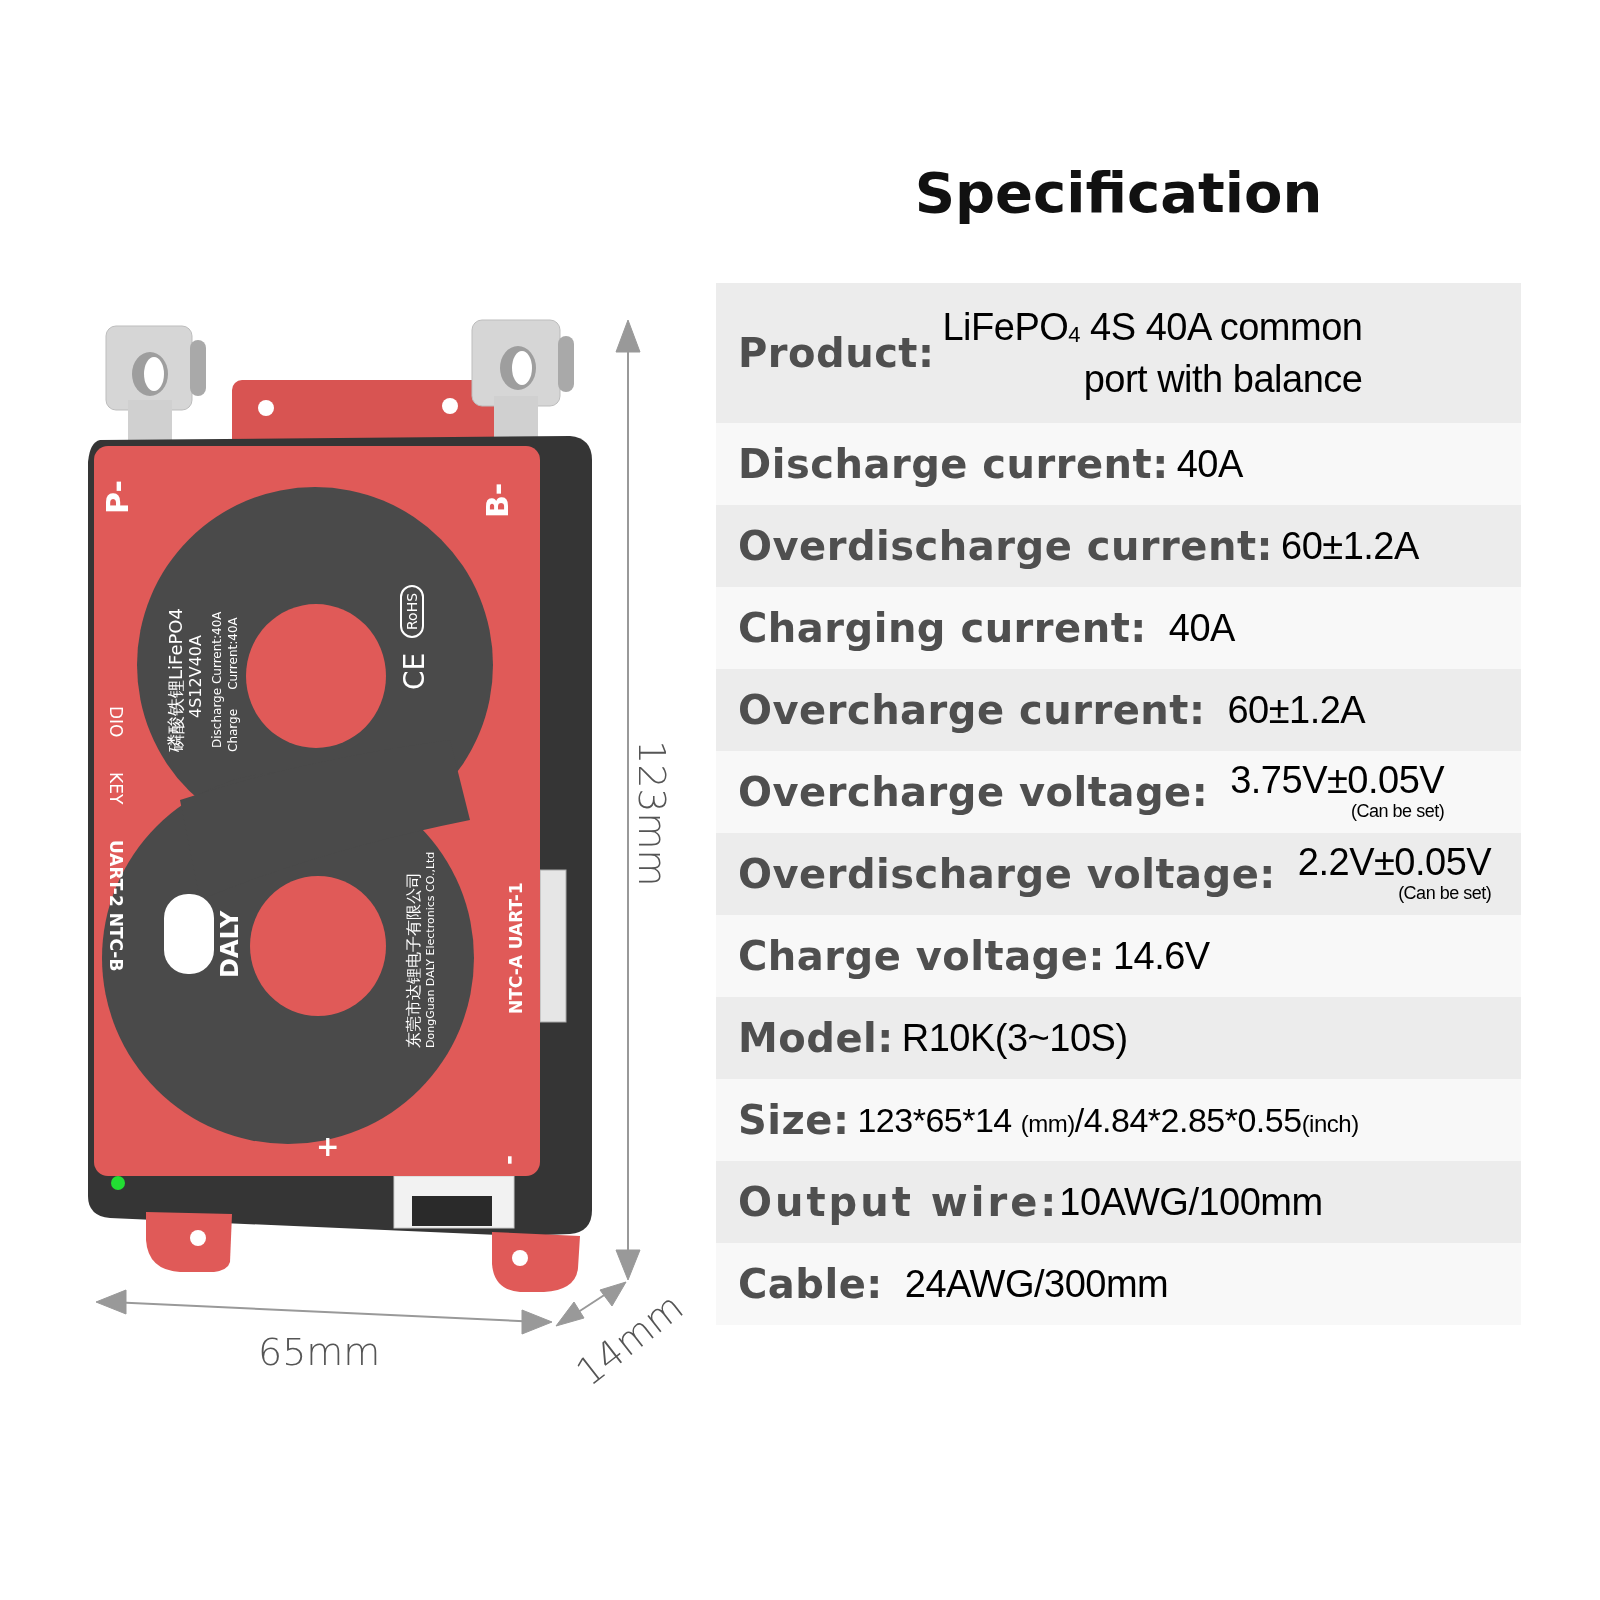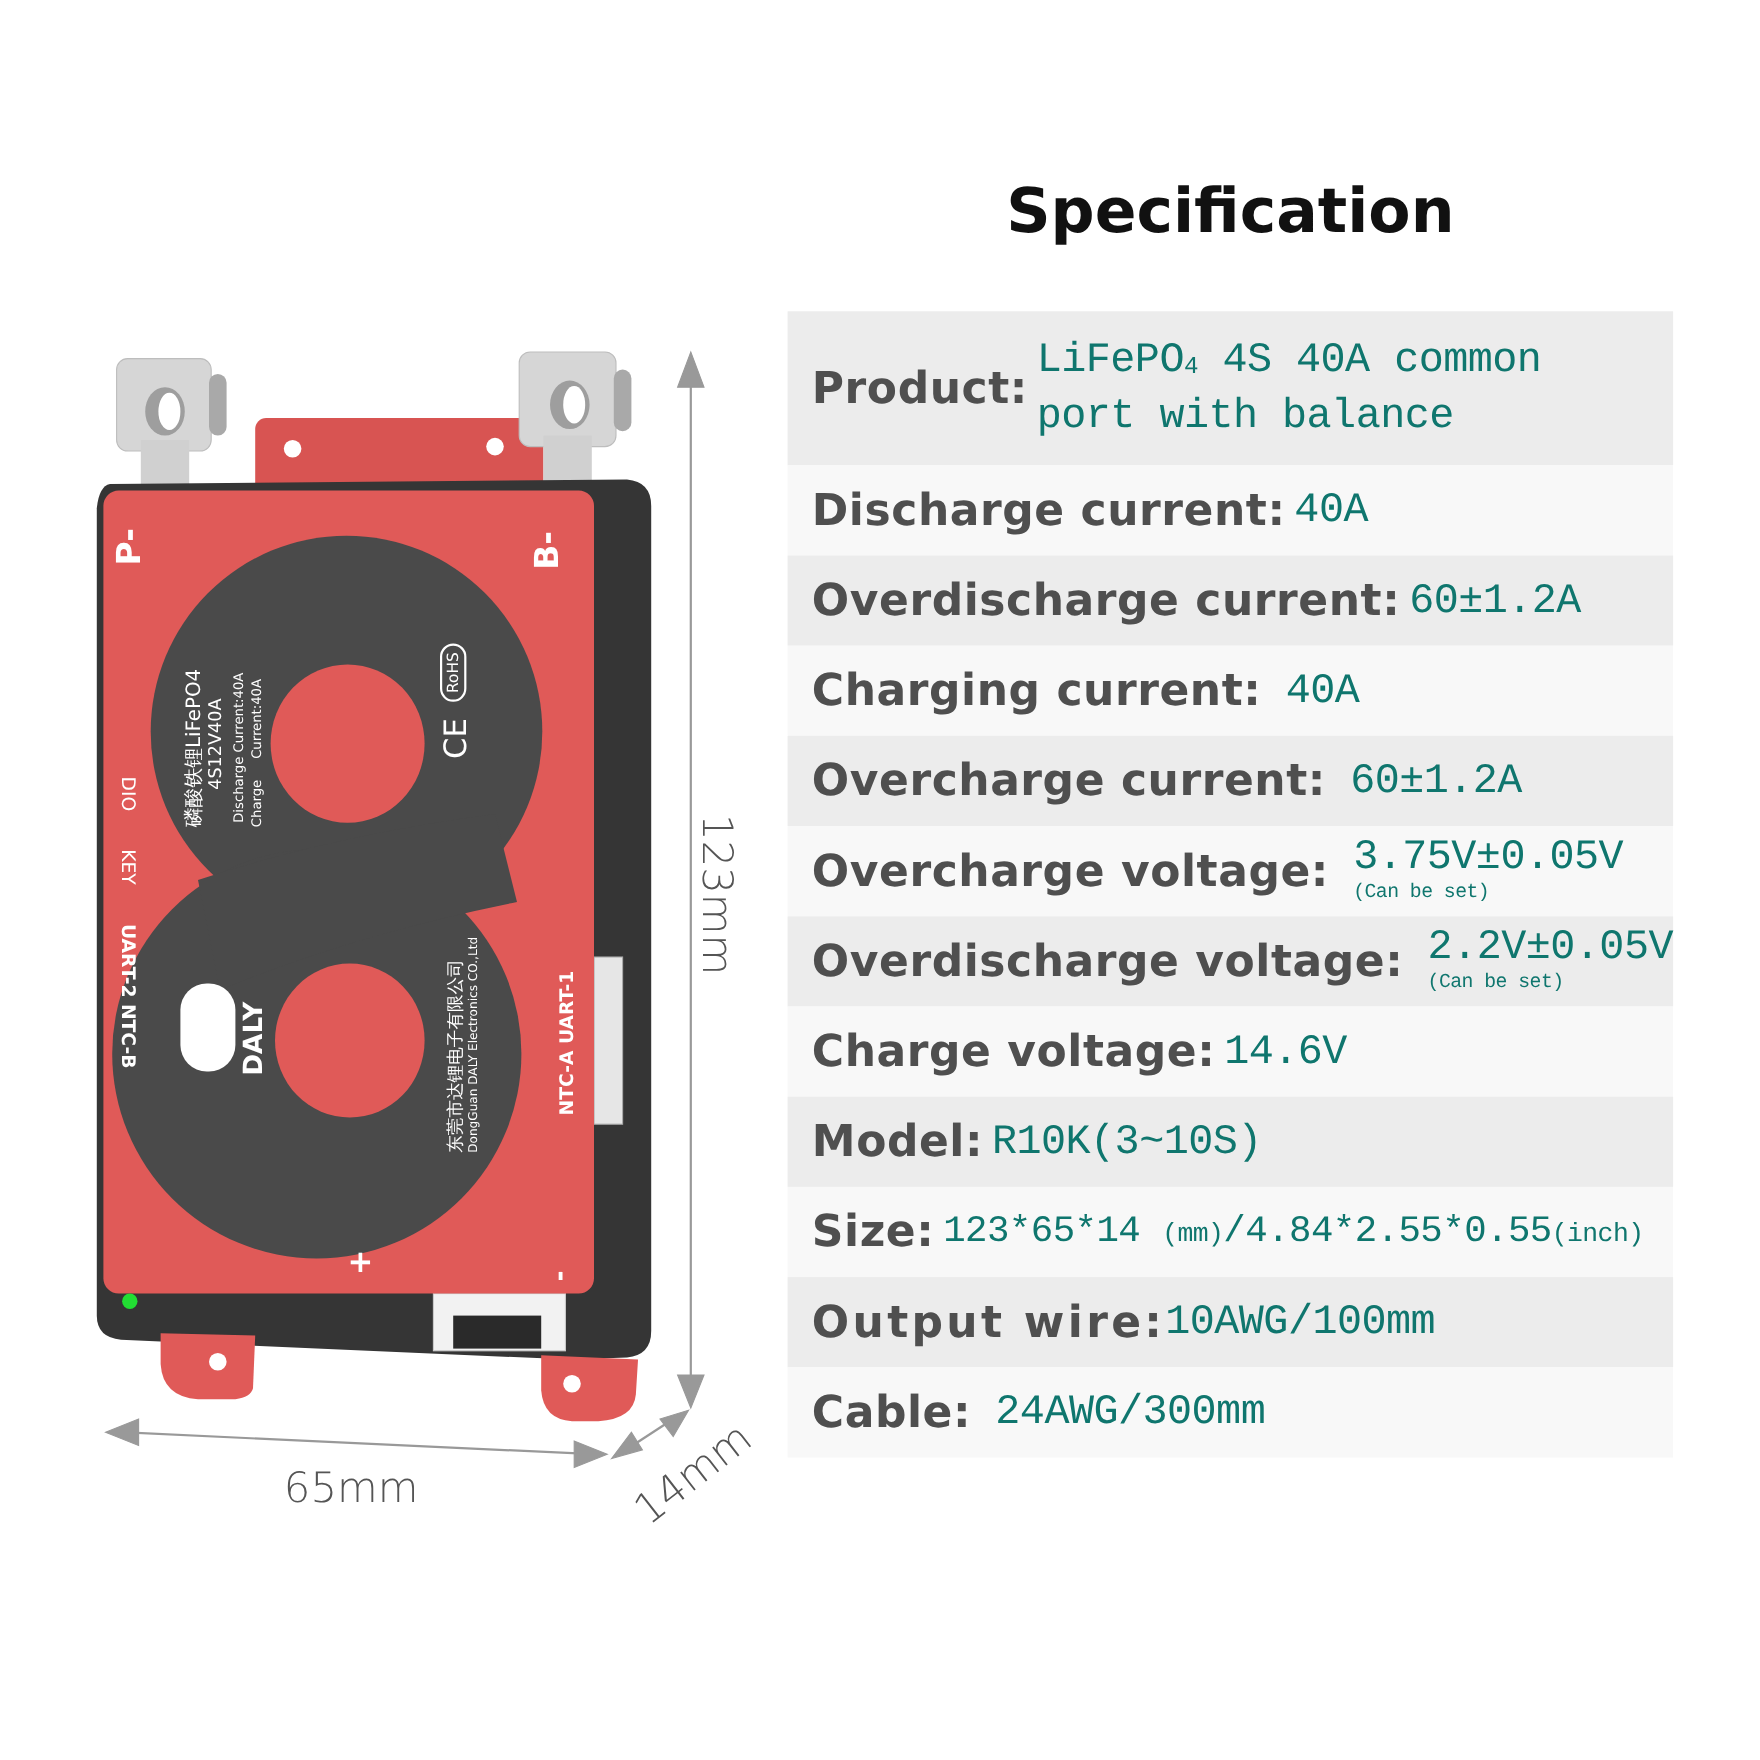--- a/index.html
+++ b/index.html
@@ -3,21 +3,21 @@
 <meta charset="utf-8">
 <style>
   html,body{margin:0;padding:0;background:#ffffff;}
   body{width:1600px;height:1600px;position:relative;overflow:hidden;font-family:"DejaVu Sans",sans-serif;}
   .title{position:absolute;left:716px;width:805px;top:160px;text-align:center;font-size:56px;font-weight:bold;color:#111;letter-spacing:0px;font-family:"DejaVu Sans",sans-serif;}
   .spec{position:absolute;left:716px;top:283px;width:805px;}
   .row{position:relative;display:flex;align-items:center;padding-left:22px;box-sizing:border-box;color:#555;}
   .row.odd{background:#ececec;}
   .row.even{background:#f8f8f8;}
   .lbl{font-size:40px;font-weight:bold;color:#4f4f4f;white-space:nowrap;font-family:"DejaVu Sans",sans-serif;letter-spacing:0.5px;}
-  .val{font-size:38px;color:#0f766e;white-space:nowrap;font-family:Liberation Mono, monospace;font-weight:200;margin-left:8px;letter-spacing:-0.5px;}
+  .val{font-size:38px;color:#000000;white-space:nowrap;font-family:Liberation Sans, sans-serif;font-weight:200;margin-left:8px;letter-spacing:-0.5px;text-align:right;}
   .val.two{display:flex;flex-direction:column;line-height:1.0;}
   .val .note{font-size:18px;line-height:24px;}
   .val .small{font-size:24px;}
   .prod{display:flex;flex-direction:column;line-height:47px;font-size:38px;}
   sub{font-size:22px;vertical-align:baseline;position:relative;top:2px;}
   .device{position:absolute;left:0;top:0;}
   .dim{position:absolute;font-size:38px;color:#555;font-family:"DejaVu Sans",sans-serif;font-weight:200;}
 </style>
 </head>
 <body>
@@ -157,21 +157,21 @@
     <span class="lbl">Charge voltage:</span>
     <span class="val">14.6V</span>
   </div>
   <div class="row odd" style="height:82px;">
     <span class="lbl">Model:</span>
     <span class="val">R10K(3~10S)</span>
   </div>
   <div class="row even" style="height:82px;">
     <span class="lbl">Size:</span>
     <span class="val" style="font-size:34px;">
-      <span>123*65*14 </span><span class="small">(mm)</span><span>/4.84*2.55*0.55</span><span class="small">(inch)</span>
+      <span>123*65*14 </span><span class="small">(mm)</span><span>/4.84*2.85*0.55</span><span class="small">(inch)</span>
     </span>
   </div>
   <div class="row odd" style="height:82px;">
     <span class="lbl" style="letter-spacing:3px;">Output wire:</span>
     <span class="val" style="margin-left:0;">10AWG/100mm</span>
   </div>
   <div class="row even" style="height:82px;">
     <span class="lbl">Cable:</span>
     <span class="val" style="margin-left:22px;">24AWG/300mm</span>
   </div>

